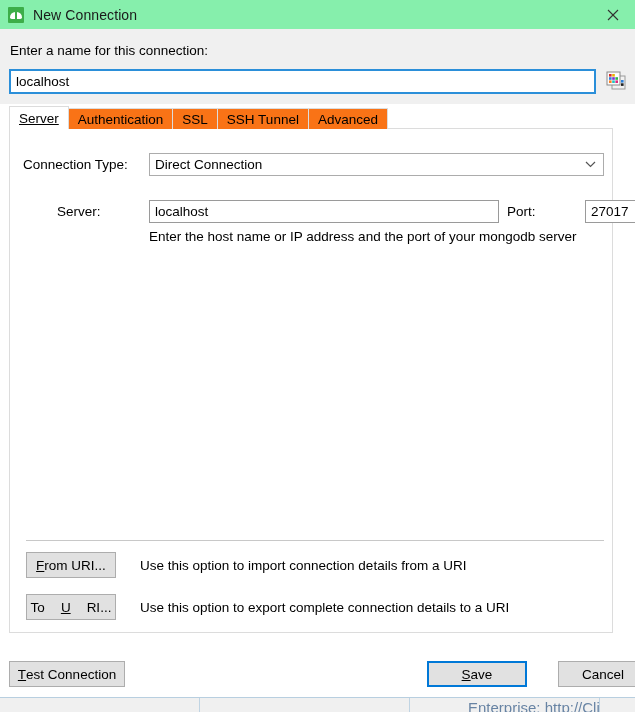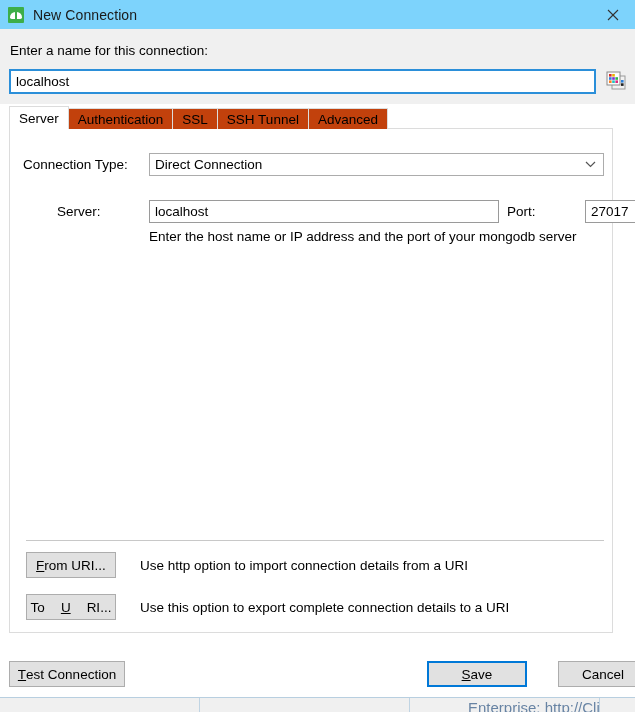--- a/index.html
+++ b/index.html
@@ -15,21 +15,21 @@
     color: #000000;
     overflow: hidden;
     position: relative;
   }
 
   
   .titlebar {
     position: absolute;
     left: 0; top: 0;
     width: 635px; height: 29px;
-    background: #7dd3fc;
+    background: #86efac;
     display: flex;
     align-items: center;
   }
   .title-icon {
     width: 16px; height: 16px;
     margin-left: 8px;
     background: #3dae49;
     border-radius: 1px;
     position: relative;
     flex: 0 0 auto;
@@ -110,32 +110,33 @@
     z-index: 3;
   }
   .tab {
     height: 21px;
     box-sizing: border-box;
     padding: 0 9px;
     display: flex;
     align-items: center;
     font-size: 13.5px;
     color: #000;
-    background: #c2410c;
+    background: #f97316;
     border: 1px solid #dcdcdc;
     border-bottom: none;
     margin-right: -1px;
     white-space: nowrap;
   }
   .tab.selected {
     background: #ffffff;
     border-color: #dcdcdc;
     height: 23px;
     position: relative;
     z-index: 4;
+    text-decoration: underline;
   }
 
   
   .tabpanel {
     position: absolute;
     left: 9px; top: 128px;
     width: 604px; height: 505px;
     box-sizing: border-box;
     background: #ffffff;
     border: 1px solid #dcdcdc;
@@ -379,21 +380,21 @@
 
   <div class="srv-hint">Enter the host name or IP address and the port of your mongodb server</div>
 
   <div class="uri-sep"></div>
 
   <button class="uri-btn from-uri-btn">
     <span></span>
       <span class="mn">F</span>
       <span>rom URI...</span>
   </button>
-  <div class="uri-desc from-uri-desc">Use http option to import connection details from a URI</div>
+  <div class="uri-desc from-uri-desc">Use this option to import connection details from a URI</div>
 
   <button class="uri-btn to-uri-btn">
     <span>To </span>
       <span class="mn">U</span>
       <span>RI...</span>
   </button>
   <div class="uri-desc to-uri-desc">Use this option to export complete connection details to a URI</div>
 </div>
 
 <button class="footer-btn test-conn-btn">

